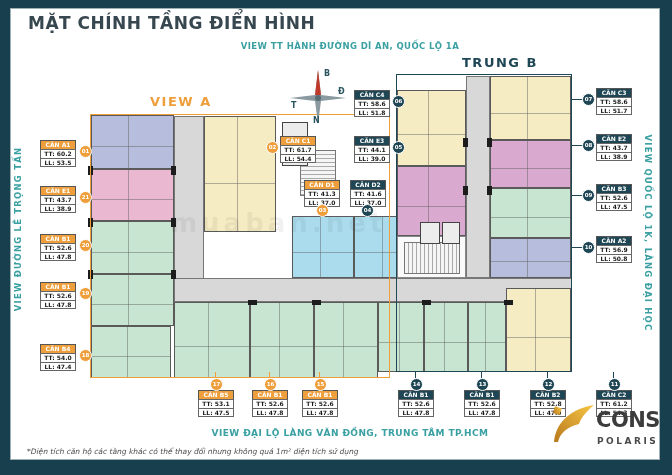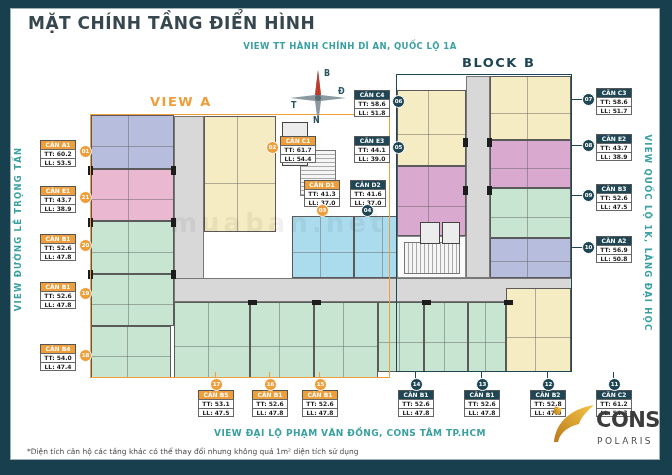--- a/index.html
+++ b/index.html
@@ -8,21 +8,21 @@
        font-family:"DejaVu Sans","Liberation Sans",sans-serif;}
   .card{position:absolute;left:10px;top:8px;width:650px;height:452px;
         background:#fff;border:1px solid #9fb0b5;box-sizing:border-box}
   .abs{position:absolute}
   .title{left:28px;top:13px;font-size:17px;font-weight:bold;color:var(--title,#37474f);letter-spacing:.5px}
   .subtitle{left:140px;top:41px;width:420px;text-align:center;font-size:8.5px;font-weight:bold;color:var(--teal,#3aa0a2);letter-spacing:.4px}
   .sidetext{font-size:8.5px;font-weight:bold;color:var(--teal,#3aa0a2);letter-spacing:1.2px;white-space:nowrap}
   .side-left{left:-112px;top:224px;width:260px;text-align:center;transform:rotate(-90deg)}
   .side-right{left:518px;top:228px;width:260px;text-align:center;transform:rotate(90deg)}
   .bottomview{left:140px;top:428px;width:420px;text-align:center;font-size:9px;font-weight:bold;color:var(--teal,#3aa0a2);letter-spacing:.4px}
-  .footnote{left:27px;top:447px;font-size:7.5px;color:#4c4c4c}
+  .footnote{left:27px;top:447px;font-size:7.5px;font-style:italic;color:#4c4c4c}
   .blocklabel{font-size:13px;font-weight:bold;letter-spacing:1.5px}
   .bl-a{left:150px;top:94px;color:var(--orange,#ee9f3c)}
   .bl-b{left:462px;top:55px;color:var(--dark,#1e4654)}
   .frame{border:1px solid;box-sizing:border-box;z-index:4;pointer-events:none}
   .frameA{left:90px;top:114px;width:300px;height:264px;border-color:var(--orange,#ee9f3c)}
   .frameB{left:396px;top:74px;width:176px;height:298px;border-color:var(--dark,#1e4654)}
   .unit{box-sizing:border-box;border:1px solid #5a5a5a;z-index:2}
   .unit::before{content:"";position:absolute;left:45%;top:0;width:1px;height:100%;background:rgba(90,90,90,.45)}
   .unit::after{content:"";position:absolute;left:0;top:58%;width:100%;height:1px;background:rgba(90,90,90,.45)}
   .u-lav{background:var(--lavender,#b7bedd)}
@@ -47,36 +47,36 @@
        line-height:11px;text-align:center;z-index:7;border:1px solid #fff;box-sizing:content-box}
   .bdg.A{background:var(--orange,#ee9f3c)}
   .bdg.B{background:var(--dark,#1e4654)}
   .vlead{width:1px;height:6px;z-index:5}
   .vlead.A{background:var(--orange,#ee9f3c)} .vlead.B{background:var(--dark,#1e4654)}
   .hlead{height:1px;width:11px;background:var(--dark,#1e4654);z-index:5}
   .watermark{left:170px;top:208px;font-size:26px;font-weight:bold;color:rgba(20,20,20,.06);letter-spacing:4px;z-index:3}
   .compass{left:288px;top:64px;z-index:5}
   .logo{left:550px;top:402px;width:112px;height:60px;z-index:6}
   .logo .brand{position:absolute;left:46px;top:6px;font-size:21px;font-weight:800;color:#3c3c3c;letter-spacing:-.5px}
-  .logo .sub{position:absolute;left:47px;top:34px;font-size:9px;font-weight:normal;color:#4a4a4a;letter-spacing:2.5px}
+  .logo .sub{position:absolute;left:47px;top:34px;font-size:9px;font-weight:bold;color:#4a4a4a;letter-spacing:2.5px}
 </style>
 </head>
 <body>
 
 <div class="card abs"></div>
 
 <div class="abs title">MẶT CHÍNH TẦNG ĐIỂN HÌNH</div>
-<div class="abs subtitle">VIEW TT HÀNH CHÍNH DĨ AN, QUỐC LỘ 1A</div>
+<div class="abs subtitle">VIEW TT HÀNH ĐƯỜNG DĨ AN, QUỐC LỘ 1A</div>
 <div class="abs sidetext side-left">VIEW ĐƯỜNG LÊ TRỌNG TẤN</div>
 <div class="abs sidetext side-right">VIEW QUỐC LỘ 1K, LÀNG ĐẠI HỌC</div>
-<div class="abs bottomview">VIEW ĐẠI LỘ PHẠM VĂN ĐỒNG, CONS TÂM TP.HCM</div>
+<div class="abs bottomview">VIEW ĐẠI LỘ LÀNG VĂN ĐỒNG, TRUNG TÂM TP.HCM</div>
 <div class="abs footnote">*Diện tích căn hộ các tầng khác có thể thay đổi nhưng không quá 1m² diện tích sử dụng</div>
 
 <div class="abs blocklabel bl-a">VIEW A</div>
-<div class="abs blocklabel bl-b">BLOCK B</div>
+<div class="abs blocklabel bl-b">TRUNG B</div>
 
 <div class="abs corridor" style="left:174px;top:116px;width:30px;height:262px"></div>
 <div class="abs corridor" style="left:466px;top:76px;width:24px;height:202px"></div>
 <div class="abs corridor" style="left:174px;top:278px;width:398px;height:24px"></div>
 
 <div class="abs unit u-lav" style="left:91px;top:115px;width:83px;height:54px"></div>
 <div class="abs unit u-pink" style="left:91px;top:169px;width:83px;height:52px"></div>
 <div class="abs unit u-green" style="left:91px;top:221px;width:83px;height:53px"></div>
 <div class="abs unit u-green" style="left:91px;top:274px;width:83px;height:52px"></div>
 <div class="abs unit u-green" style="left:91px;top:326px;width:80px;height:52px"></div>

